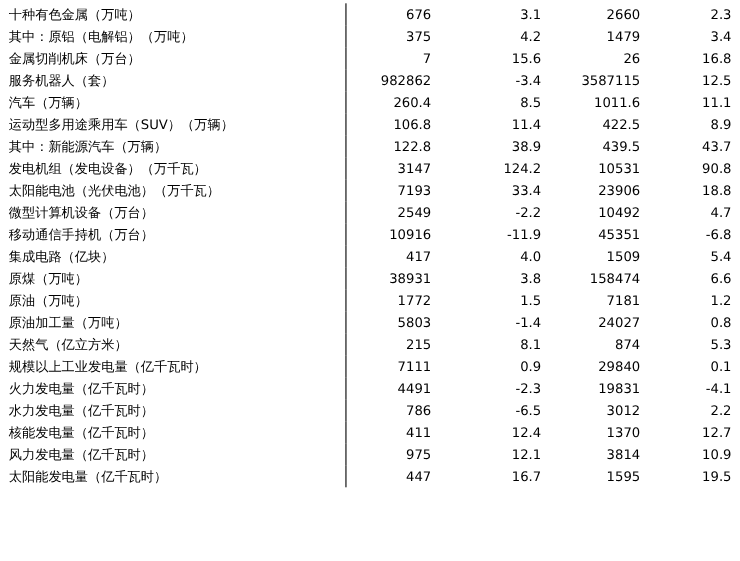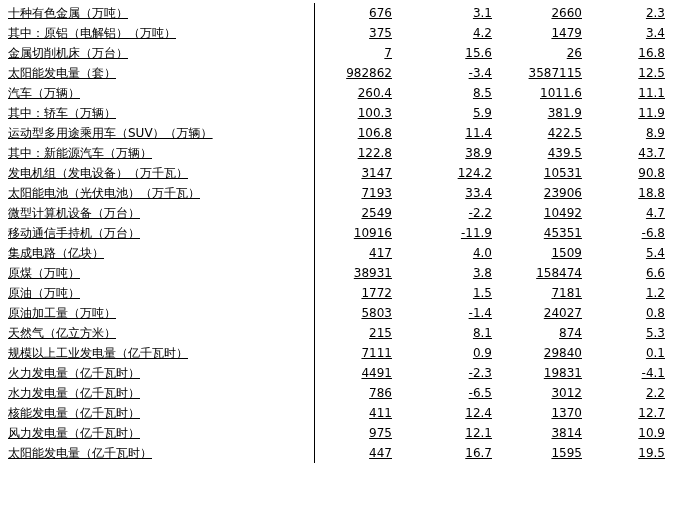--- a/index.html
+++ b/index.html
@@ -13,21 +13,20 @@
     font-family: "DejaVu Sans", "Liberation Sans", sans-serif;
     color: #000000;
     overflow: hidden;
   }
   #sheet {
     position: relative;
     width: 673px;
     height: 510px;
     box-sizing: border-box;
     padding: 3px 20px 0 6px;
-    text-decoration: underline;
   }
   table.stat {
     width: 661px;
     border-collapse: collapse;
     table-layout: fixed;
     font-size: 12px;
     line-height: 1.0;
   }
   table.stat tr {
     height: 20px;
@@ -94,39 +93,32 @@
           <td class="num g2">3.4</td>
         </tr>
         <tr>
           <td class="name ind0">金属切削机床（万台）</td>
           <td class="num v1">7</td>
           <td class="num g1">15.6</td>
           <td class="num v2">26</td>
           <td class="num g2">16.8</td>
         </tr>
         <tr>
-          <td class="name ind0">太阳能发电量（套）</td>
+          <td class="name ind0">服务机器人（套）</td>
           <td class="num v1">982862</td>
           <td class="num g1">-3.4</td>
           <td class="num v2">3587115</td>
           <td class="num g2">12.5</td>
         </tr>
         <tr>
           <td class="name ind0">汽车（万辆）</td>
           <td class="num v1">260.4</td>
           <td class="num g1">8.5</td>
           <td class="num v2">1011.6</td>
           <td class="num g2">11.1</td>
-        </tr>
-        <tr>
-          <td class="name ind1">其中：轿车（万辆）</td>
-          <td class="num v1">100.3</td>
-          <td class="num g1">5.9</td>
-          <td class="num v2">381.9</td>
-          <td class="num g2">11.9</td>
         </tr>
         <tr class="tall">
           <td class="name ind2">运动型多用途乘用车（SUV）（万辆）</td>
           <td class="num v1">106.8</td>
           <td class="num g1">11.4</td>
           <td class="num v2">422.5</td>
           <td class="num g2">8.9</td>
         </tr>
         <tr>
           <td class="name ind1">其中：新能源汽车（万辆）</td>

